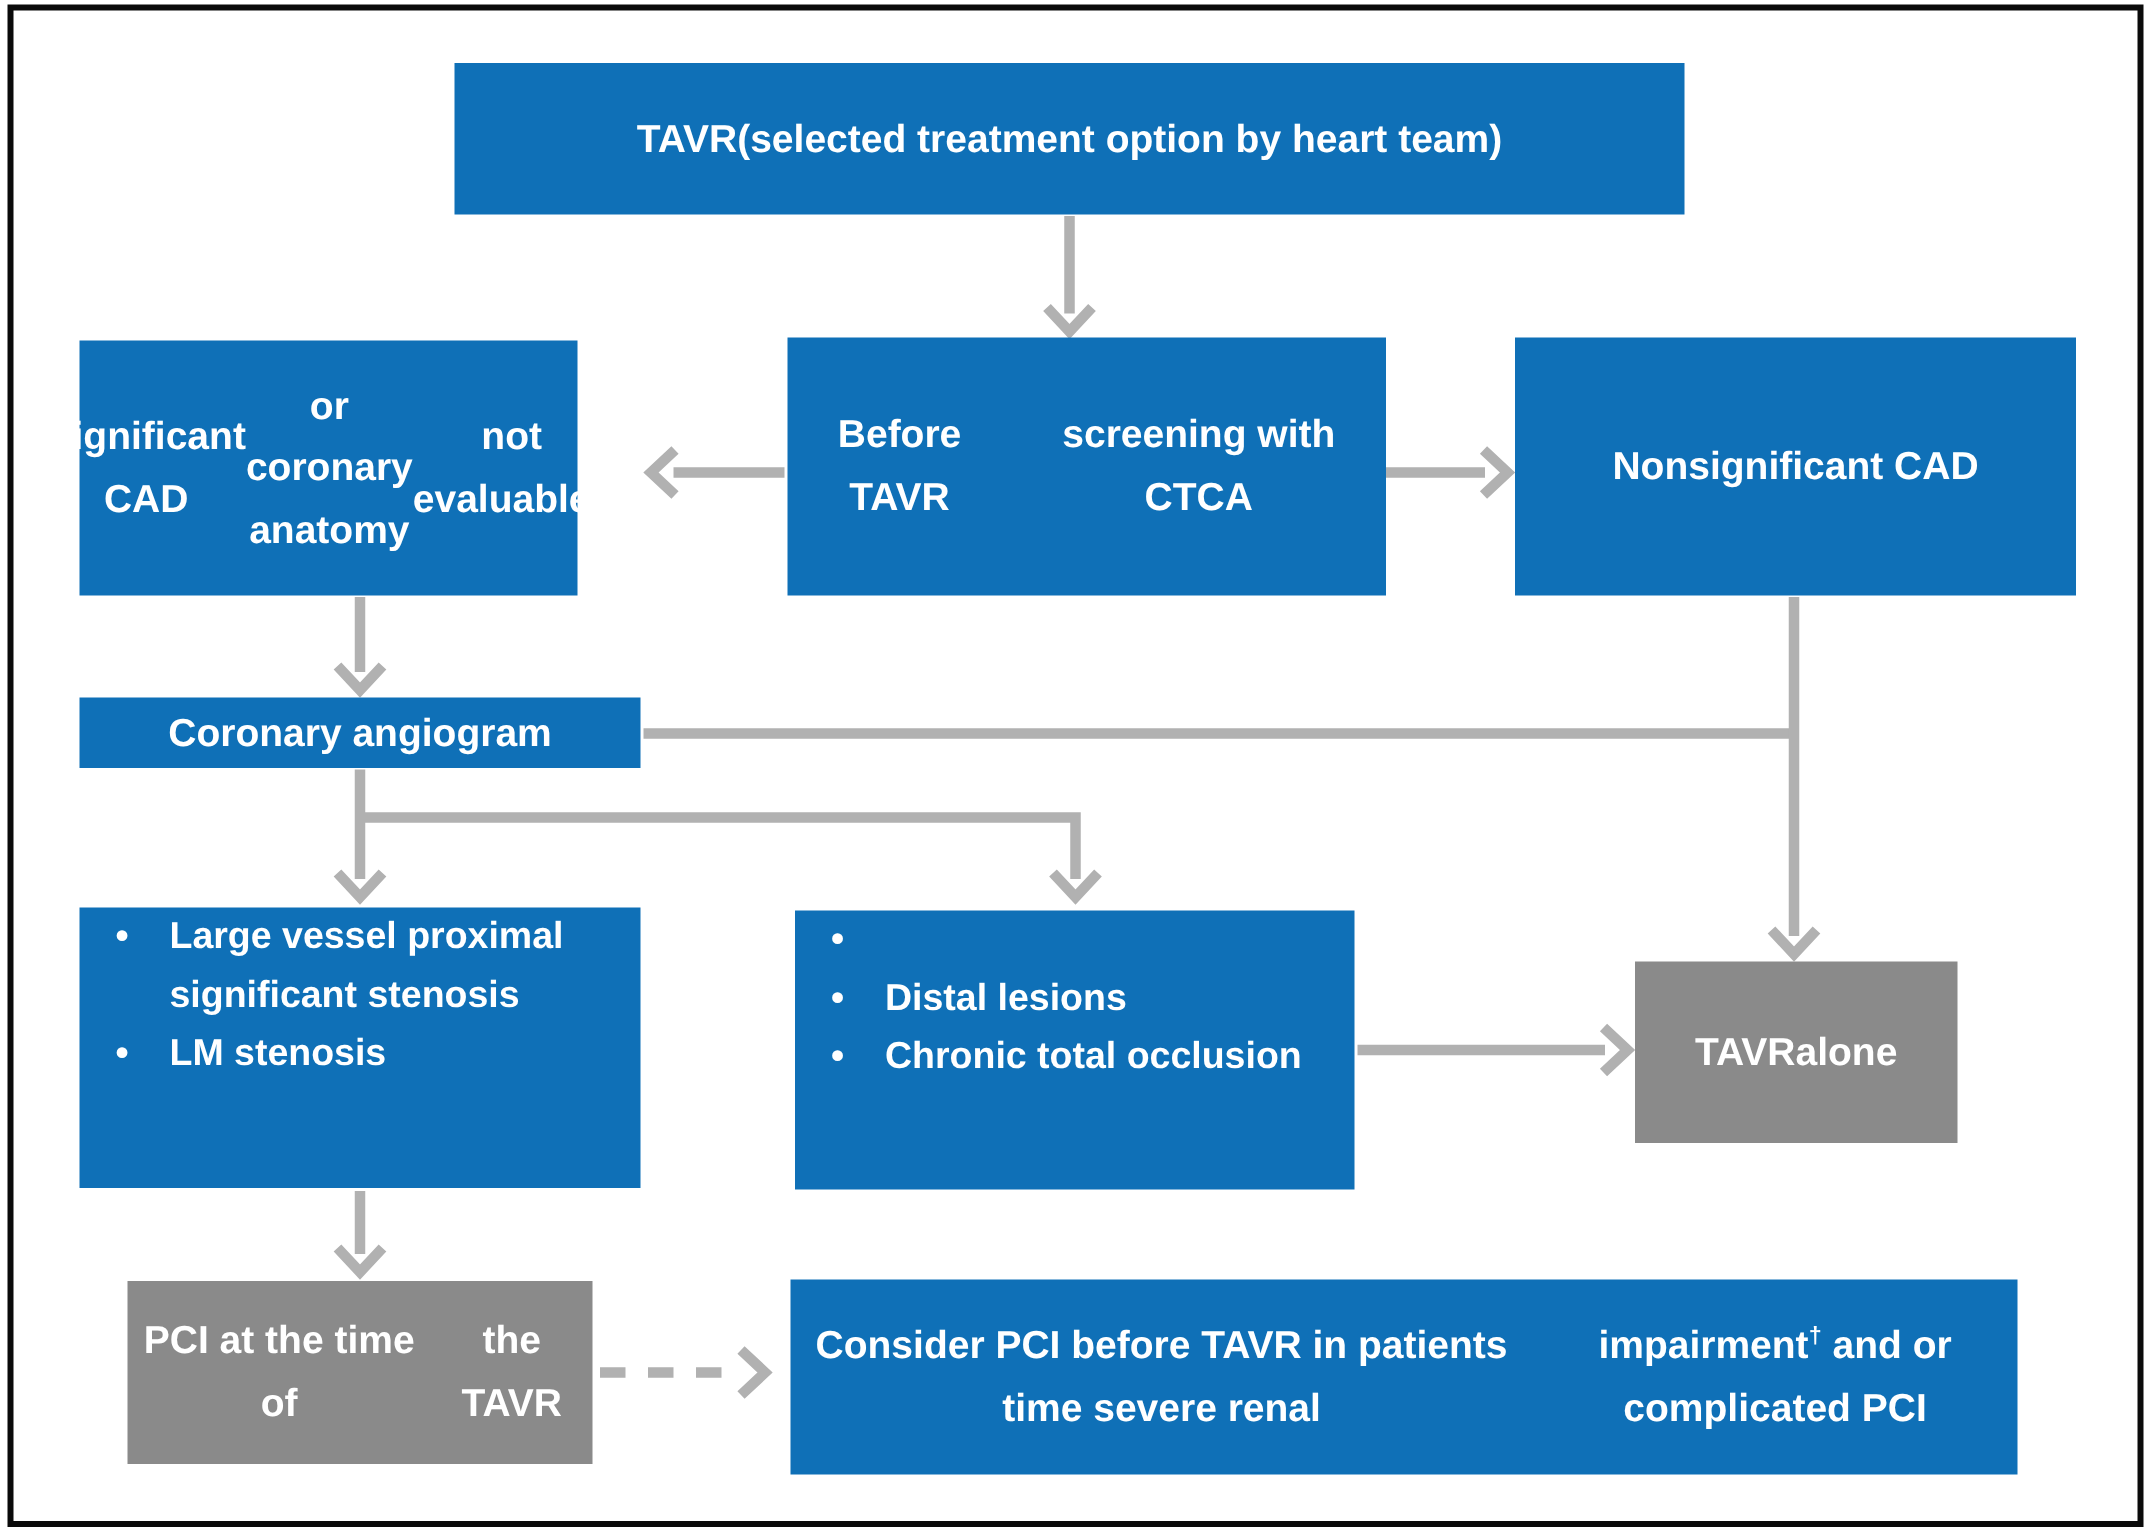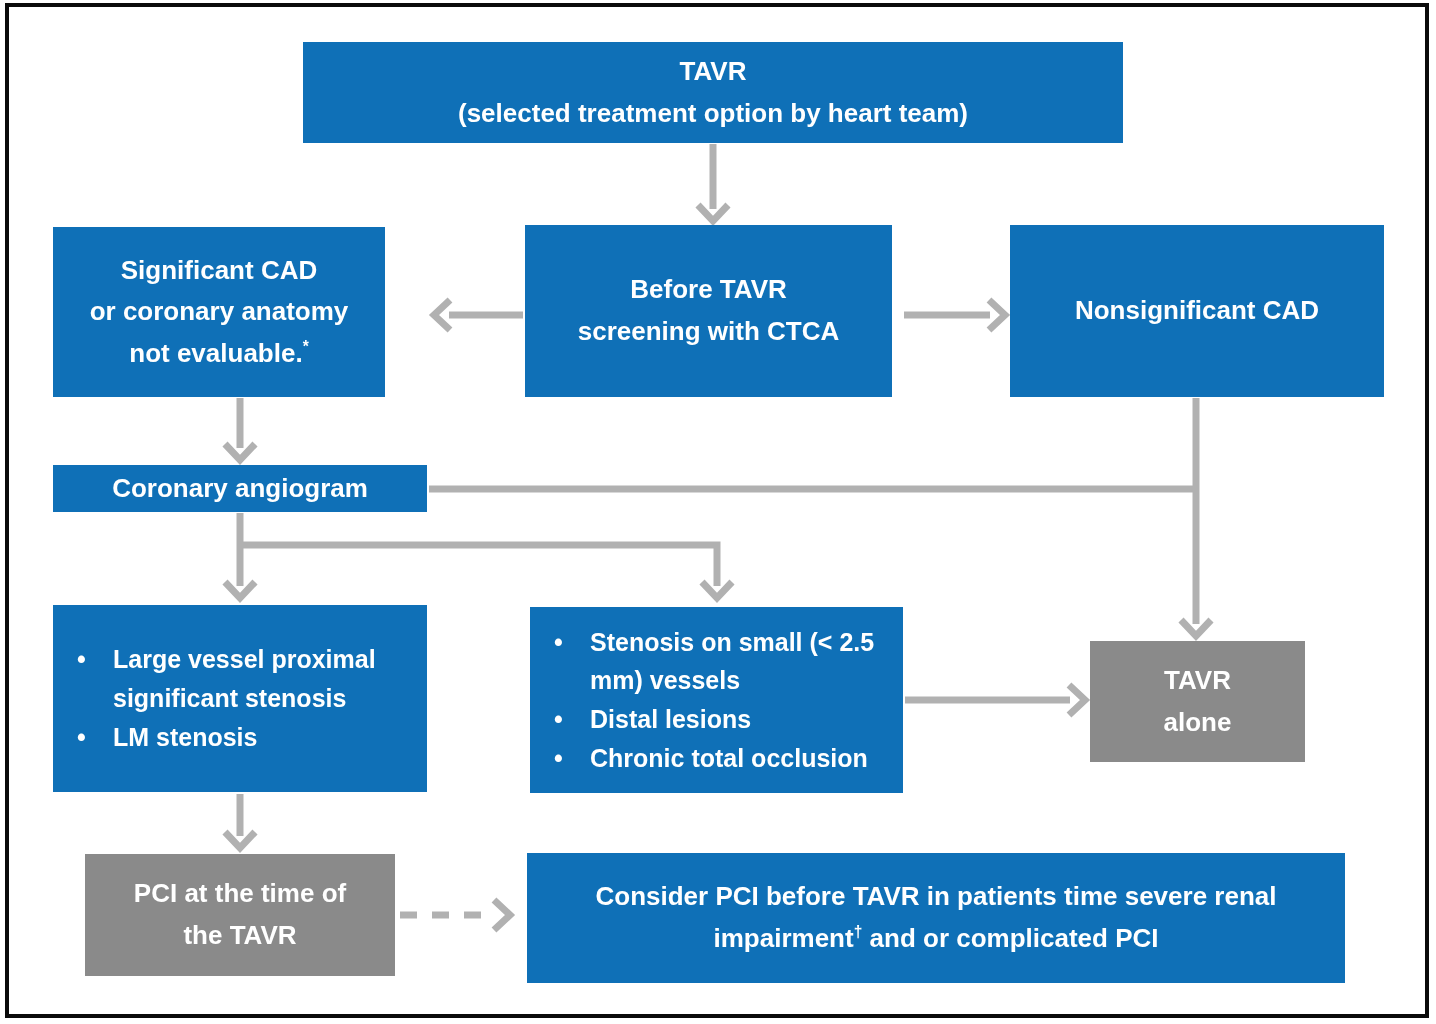--- a/index.html
+++ b/index.html
@@ -6,21 +6,21 @@
   .stage{
     position:relative;width:1436px;height:1024px;background:#ffffff;
     font-family:"Liberation Sans",sans-serif;overflow:hidden;
   }
   .frame{
     position:absolute;left:5px;top:3px;width:1416px;height:1007px;
     border:4px solid #0a0a0a;pointer-events:none;
   }
   .connectors{position:absolute;left:0;top:0;width:1436px;height:1024px;}
   .node{
-    position:absolute;display:flex;flex-direction:column;
+    position:absolute;display:flex;flex-direction:row;
     justify-content:center;align-items:center;text-align:center;
     color:#ffffff;font-weight:bold;box-sizing:border-box;
   }
   .blue{background:#0f70b7;}
   .gray{background:#8a8a8a;}
   .f26{font-size:26px;line-height:1.6;}
   .f25{font-size:25px;line-height:1.55;}
   sup{font-size:60%;line-height:0;}
   ul.blist{list-style:none;margin:0;padding:0;width:100%;}
   .blist li{display:flex;align-items:flex-start;text-align:left;}
@@ -83,21 +83,21 @@
     <div class="ln">TAVR</div>
     <div class="ln">(selected treatment option by heart team)</div>
   </div>
 
   <div class="node blue f26" style="left:53px;top:227px;width:332px;height:170px;">
     <div class="ln">Significant CAD</div>
     <div class="ln">or coronary anatomy</div>
     <div class="ln"><span>not evaluable.</span><sup>*</sup></div>
   </div>
 
-  <div class="node blue f26" style="left:525px;top:225px;width:367px;height:172px;">
+  <div class="node blue f26" style="left:525px;top:225px;width:399px;height:172px;">
     <div class="ln">Before TAVR</div>
     <div class="ln">screening with CTCA</div>
   </div>
 
   <div class="node blue f26" style="left:1010px;top:225px;width:374px;height:172px;">
     <div class="ln">Nonsignificant CAD</div>
   </div>
 
   <div class="node blue f26" style="left:53px;top:465px;width:374px;height:47px;">
     <div>Coronary angiogram</div>
@@ -113,21 +113,20 @@
         <span class="blt">•</span>
         <span class="blt-text">LM stenosis</span>
       </li>
     </ul>
   </div>
 
   <div class="node blue f25 bullets" style="left:530px;top:607px;width:373px;height:186px;">
     <ul class="blist">
       <li>
         <span class="blt">•</span>
-        <span class="blt-text">Stenosis on small (&lt; 2.5 mm) vessels</span>
       </li>
       <li>
         <span class="blt">•</span>
         <span class="blt-text">Distal lesions</span>
       </li>
       <li>
         <span class="blt">•</span>
         <span class="blt-text">Chronic total occlusion</span>
       </li>
     </ul>

